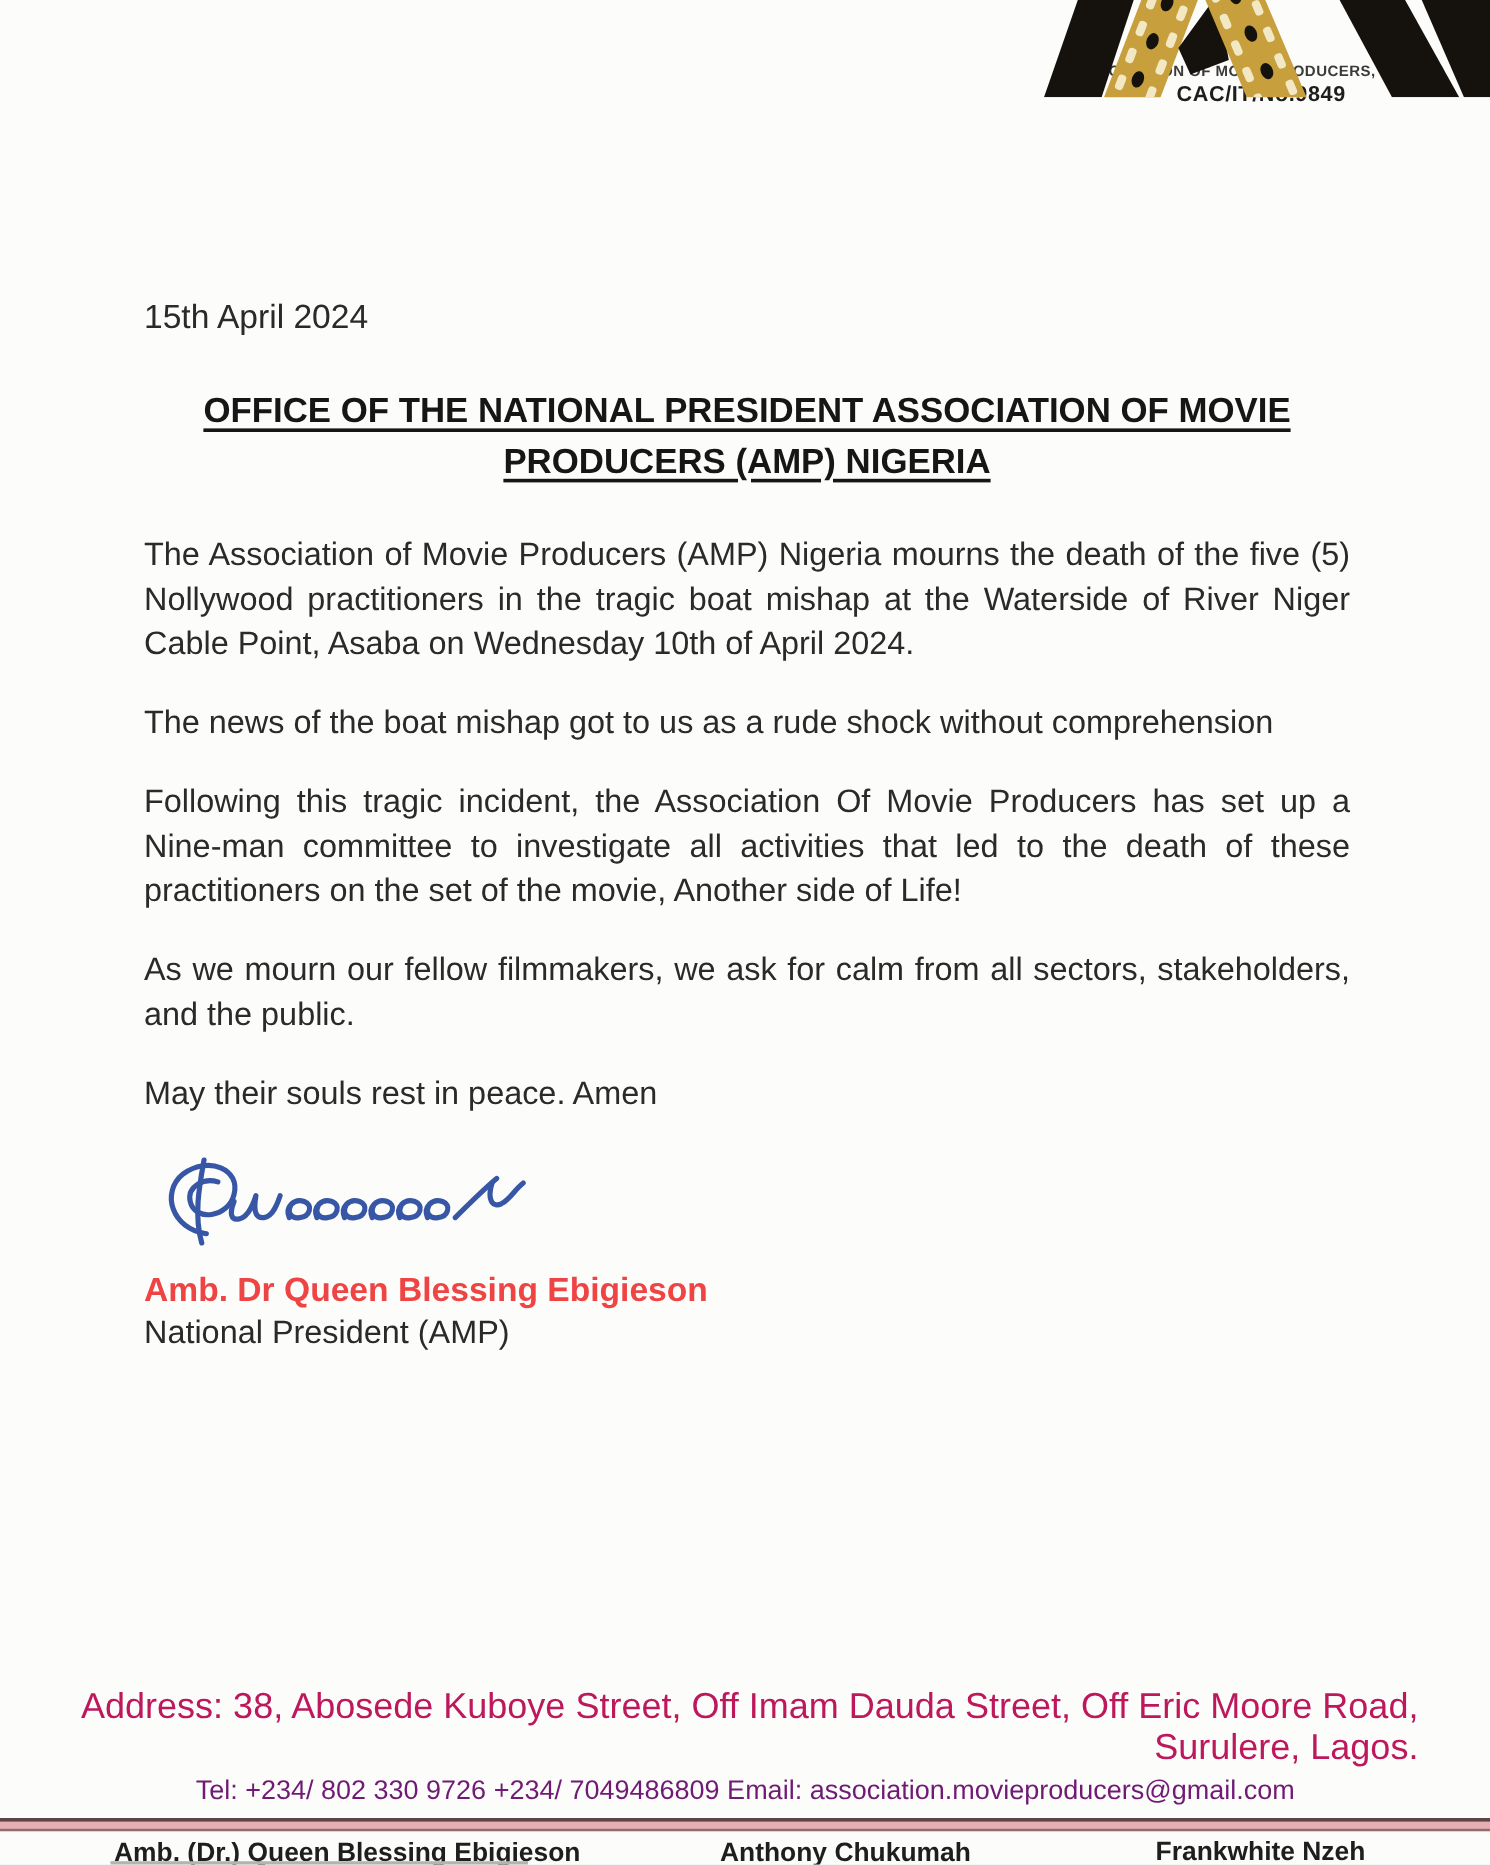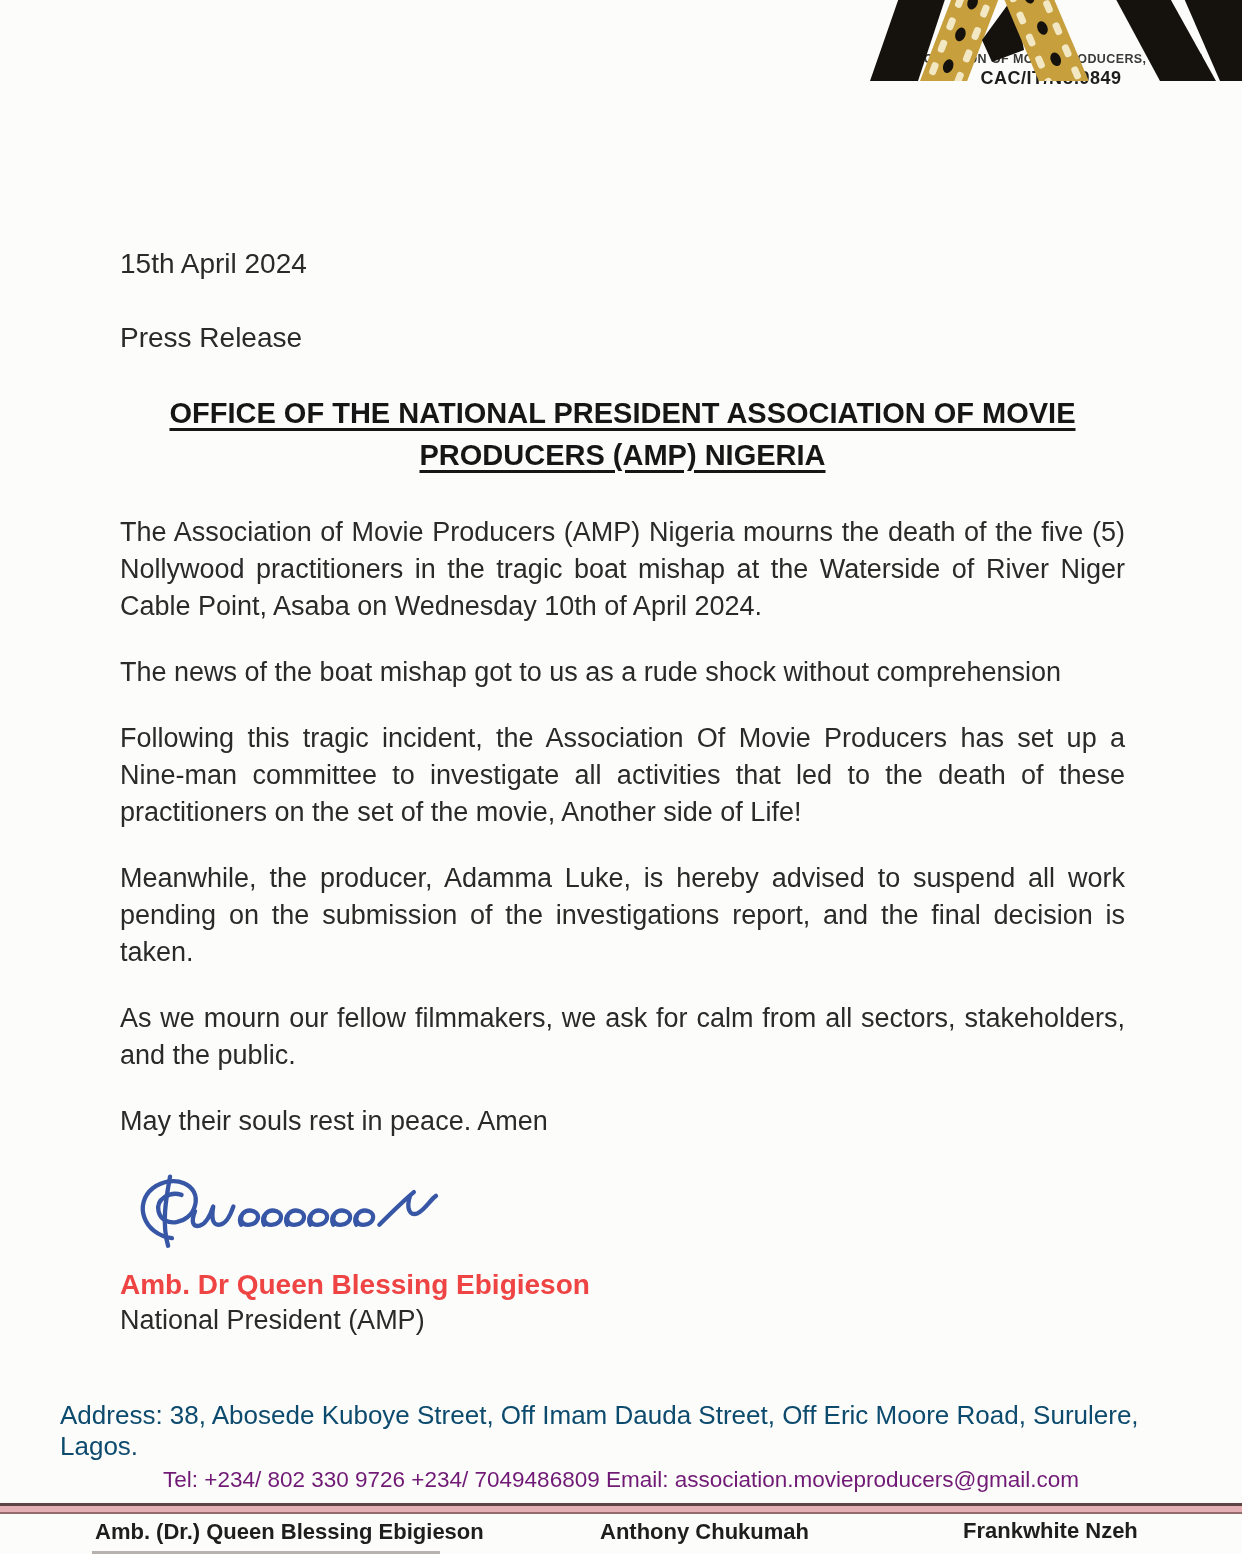--- a/index.html
+++ b/index.html
@@ -58,33 +58,33 @@
   .content p.single { text-align:left; }
 
   
   .signature-wrap { margin:2px 0 4px 6px; height:96px; }
   .signatory-name { font-size:28px; font-weight:bold; color:#ef4444; margin:0; }
   .signatory-title { font-size:27px; margin:4px 0 0; }
 
   
   .footer { position:absolute; left:0; right:0; bottom:0; }
   .footer-address {
-    text-align:left; font-size:26px; color:#0c4a6e;
+    text-align:right; font-size:30px; color:#be185d;
     margin:0 60px 5px;
   }
   .footer-contact {
     text-align:center; font-size:22.5px; color:#701a75;
     margin:0 60px 10px;
   }
   .footer-rule {
     height:6px; background:#e4b0b3;
     border-top:3px solid #5d4545;
     border-bottom:2px solid #946a6c;
   }
-  .footer-names { position:relative; height:40px; font-weight:bold; font-size:22px; color:#1e1e1e; }
+  .footer-names { position:relative; height:28px; font-weight:bold; font-size:22px; color:#1e1e1e; }
   .fn-left   { position:absolute; left:95px;  top:5px; white-space:nowrap; }
   .fn-center { position:absolute; left:600px; top:5px; white-space:nowrap; }
   .fn-right  { position:absolute; left:963px; top:4px; white-space:nowrap; }
   .scan-artifact {
     position:absolute; left:92px; bottom:0;
     width:348px; height:3px; background:#b7b2b0;
   }
 </style>
 </head>
 <body>
@@ -135,31 +135,29 @@
       <polygon points="234,0 288,0 352,115 296,115" fill="#15120e"></polygon>
       <polygon points="306,0 360,0 380,34 380,115 356,115" fill="#15120e"></polygon>
     </svg>
     <div class="logo-caption">ASSOCIATION OF MOVIE PRODUCERS, NIGERIA</div>
     <div class="logo-cac">CAC/IT/No.9849</div>
   </header>
 
   <main class="content">
     <p class="date">15th April 2024</p>
 
-    <p class="kicker">Press Release</p>
 
     <h1 class="title">
       <span class="tline">OFFICE OF THE NATIONAL PRESIDENT ASSOCIATION OF MOVIE</span>
       <span class="tline">PRODUCERS (AMP) NIGERIA</span>
     </h1>
 
     <p class="body-par">The Association of Movie Producers (AMP) Nigeria mourns the death of the five (5) Nollywood practitioners in the tragic boat mishap at the Waterside of River Niger Cable Point, Asaba on Wednesday 10th of April 2024.</p>
     <p class="body-par single">The news of the boat mishap got to us as a rude shock without comprehension</p>
     <p class="body-par">Following this tragic incident, the Association Of Movie Producers has set up a Nine-man committee to investigate all activities that led to the death of these practitioners on the set of the movie, Another side of Life!</p>
-    <p class="body-par">Meanwhile, the producer, Adamma Luke, is hereby advised to suspend all work pending on the submission of the investigations report, and the final decision is taken.</p>
     <p class="body-par">As we mourn our fellow filmmakers, we ask for calm from all sectors, stakeholders, and the public.</p>
     <p class="body-par single">May their souls rest in peace. Amen</p>
 
     <div class="signature-wrap">
       <svg viewBox="0 0 340 100" width="330" height="96" aria-hidden="true">
         <g fill="none" stroke="#3757a6" stroke-width="4.5" stroke-linecap="round" stroke-linejoin="round">
           <path d="M46 72 C 16 68 6 36 26 20 C 48 4 76 16 70 38 C 65 58 36 62 32 44 C 29 31 44 23 56 27"></path>
           <path d="M44 8 C 40 30 35 56 42 80"></path>
           <path d="M70 44 C 66 54 67 61 75 59 C 83 57 87 45 89 39 C 87 51 88 59 96 58 C 104 57 108 45 110 39"></path>
           <path d="M118 58 C 114 49 122 41 131 44 C 139 47 136 57 127 58 C 120 59 116 54 119 48"></path>

